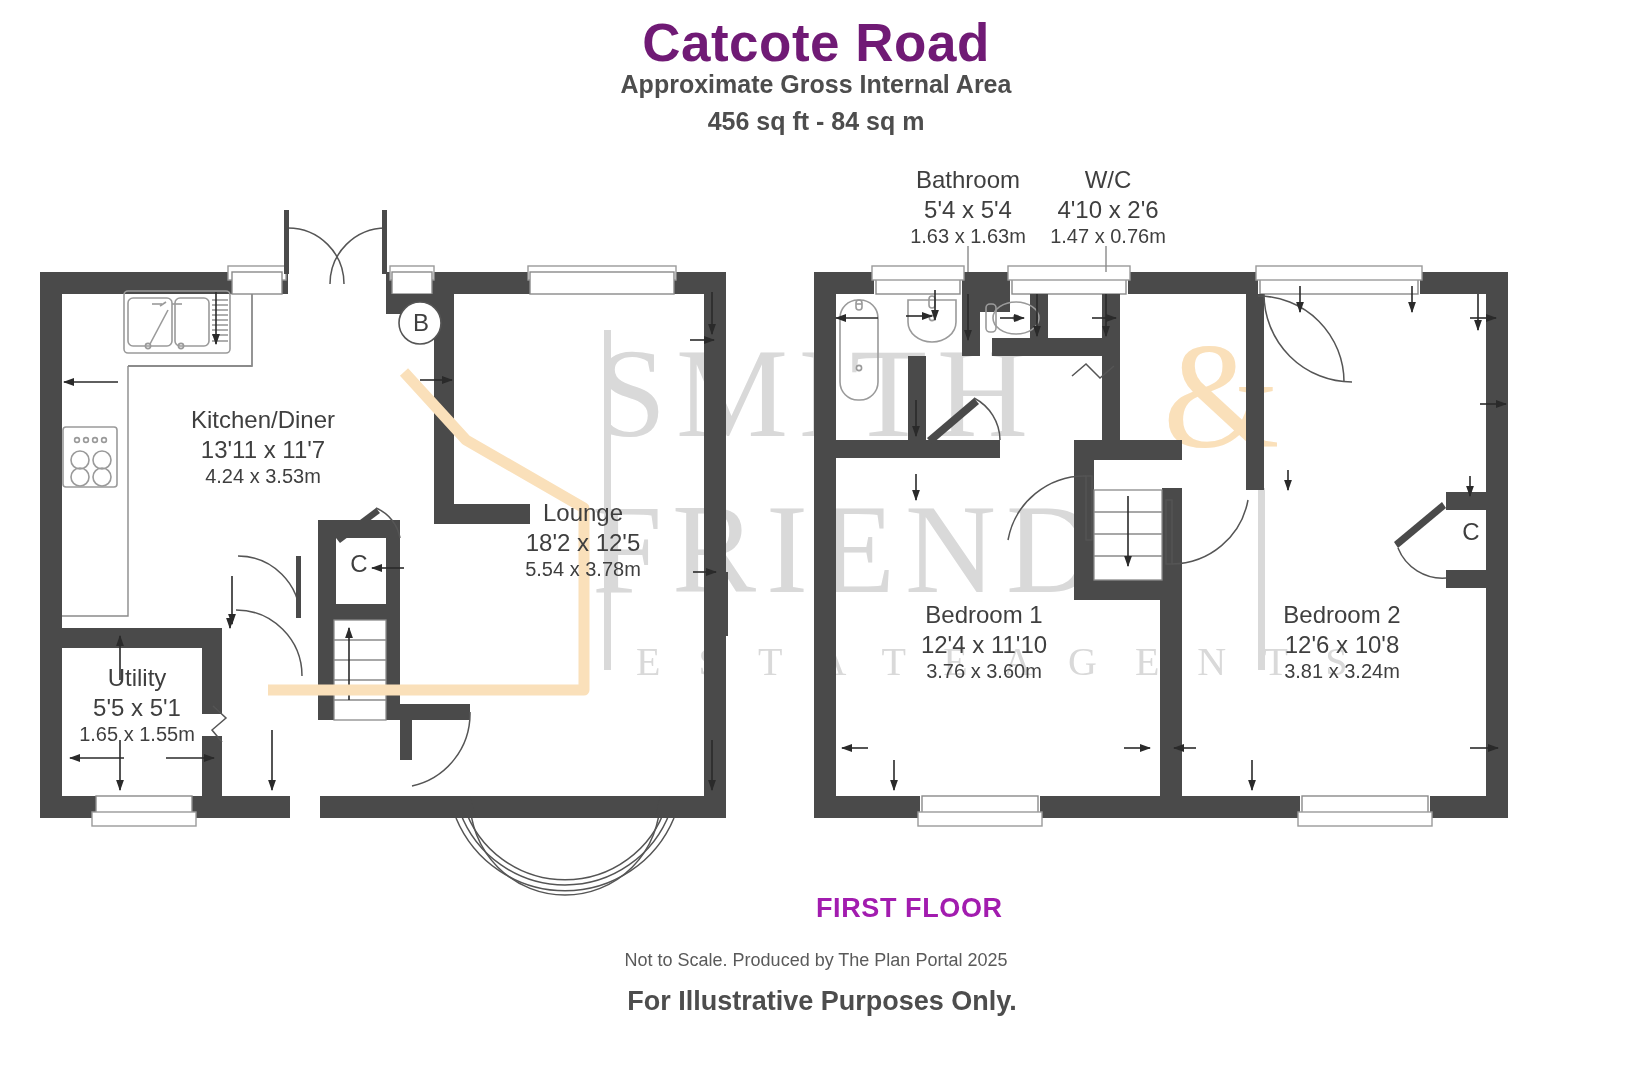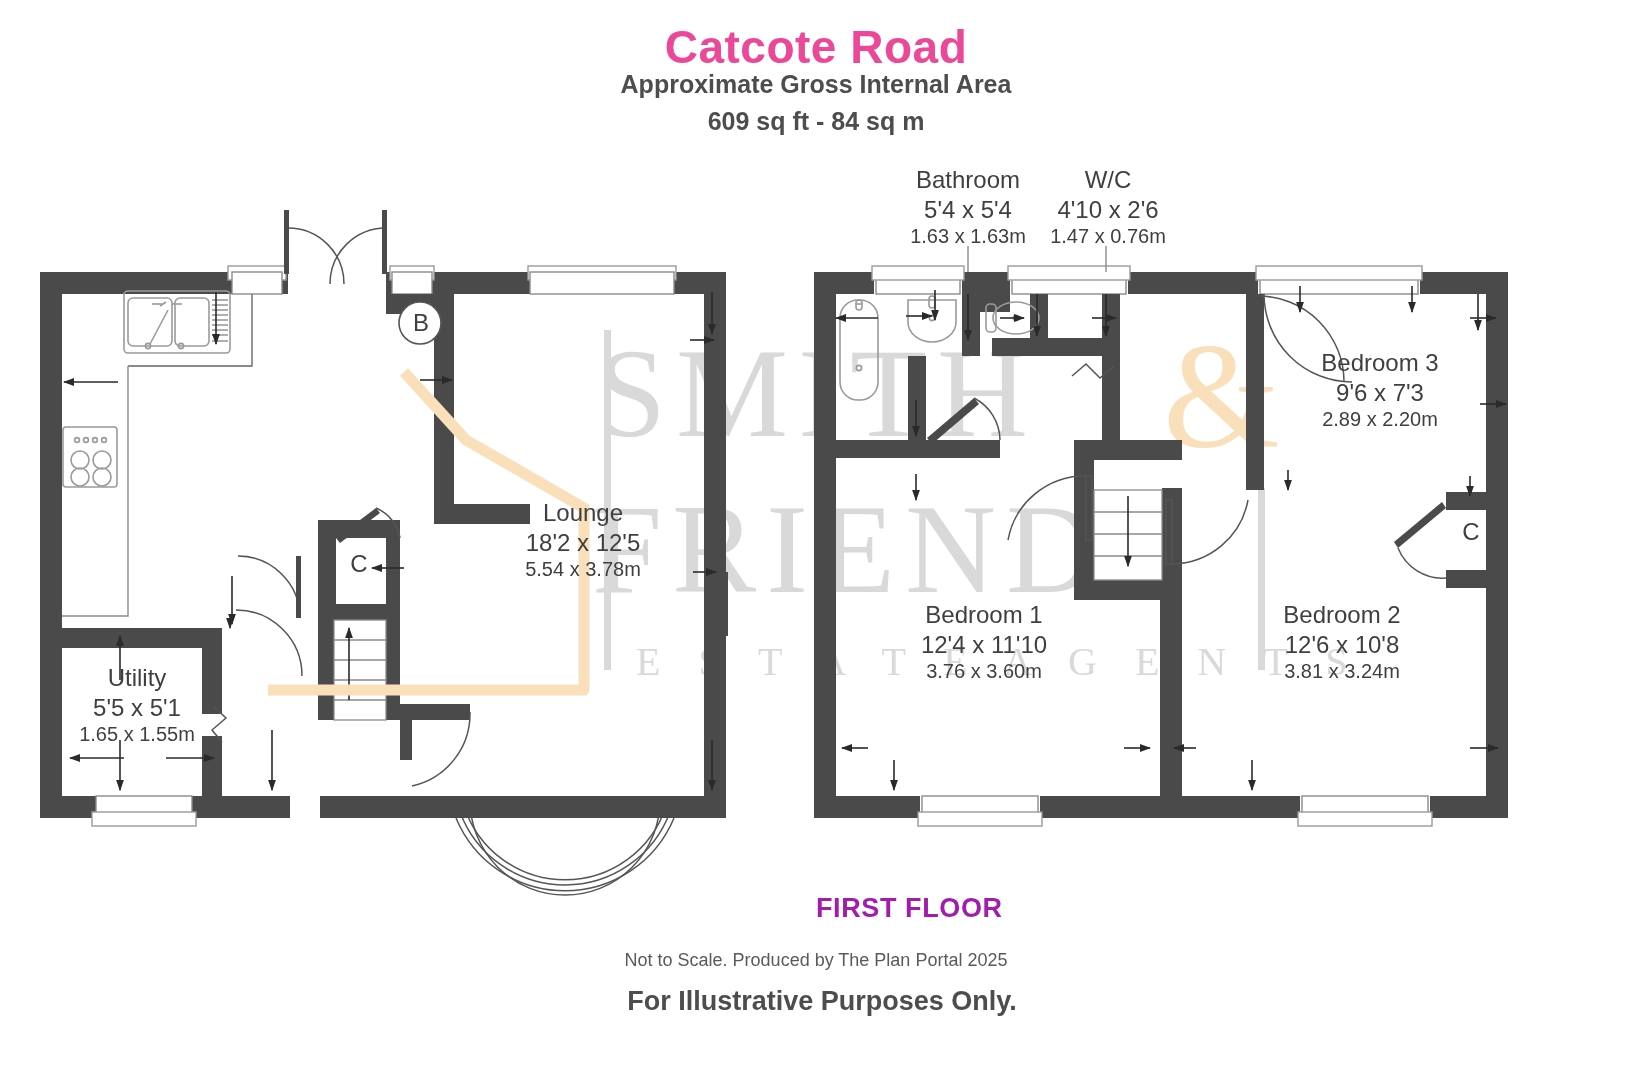--- a/index.html
+++ b/index.html
@@ -21,24 +21,24 @@
     width: 1632px;
     height: 1080px;
   }
   .hdr {
     position: absolute;
     left: 0;
     width: 1632px;
     text-align: center;
   }
   #page-title {
-    top: 20px;
-    font-size: 46px;
-    font-weight: bold;
-    color: #ec4899;
+    top: 12px;
+    font-size: 53px;
+    font-weight: bold;
+    color: #701a75;
     letter-spacing: 0.5px;
   }
   #area-label {
     top: 70px;
     font-size: 25px;
     font-weight: bold;
     color: #4d4d4d;
   }
   #area-value {
     top: 107px;
@@ -122,21 +122,21 @@
 
   <div class="wmk" style="left:596px; top:322px; font-size:126px; letter-spacing:10px;">SMITH</div>
   <div class="wmk" style="left:1163px; top:310px; font-size:150px; color:#fae0ba;">&amp;</div>
   <div class="wmk" style="left:592px; top:478px; font-size:126px; letter-spacing:10px;">FRIENDS</div>
   <div class="wmk" style="left:636px; top:638px; font-size:40px; letter-spacing:14px;">E S T A T E   A G E N T S</div>
   <div style="position:absolute; left:604px; top:330px; width:7px; height:340px; background:#d9d9d9;"></div>
   <div style="position:absolute; left:1258px; top:488px; width:7px; height:182px; background:#d9d9d9;"></div>
 
   <div class="hdr" id="page-title">Catcote Road</div>
   <div class="hdr" id="area-label">Approximate Gross Internal Area</div>
-  <div class="hdr" id="area-value">609 sq ft - 84 sq m</div>
+  <div class="hdr" id="area-value">456 sq ft - 84 sq m</div>
 
   <svg class="plan" viewBox="0 0 1632 1080">
     <defs>
       <style>
         .w   { fill:#4a4a4a; }
         .fx  { fill:none; stroke:#9a9a9a; stroke-width:1.6; }
         .fxl { fill:none; stroke:#8a8a8a; stroke-width:1.4; }
         .sw  { fill:none; stroke:#555; stroke-width:1.5; }
         .dim { stroke:#2a2a2a; stroke-width:1.6; fill:none; }
         .hl  { fill:none; stroke:#fae0ba; stroke-width:11; stroke-linejoin:round; }
@@ -416,20 +416,25 @@
       <line class="dim" x1="1470" y1="748" x2="1498" y2="748" marker-end="url(#arw)"></line>
       <line class="dim" x1="1252" y1="760" x2="1252" y2="790" marker-end="url(#arw)"></line>
       <line class="dim" x1="1288" y1="470" x2="1288" y2="490" marker-end="url(#arw)"></line>
       <line class="dim" x1="1300" y1="286" x2="1300" y2="312" marker-end="url(#arw)"></line>
 
       <line class="fxl" x1="968" y1="246" x2="968" y2="272"></line>
       <line class="fxl" x1="1106" y1="246" x2="1106" y2="272"></line>
     </g>
   </svg>
 
+  <div class="roomlabel" style="left:148px; top:405px; width:230px;">
+    <span class="rname">Kitchen/Diner</span>
+    <span class="rimp">13'11 x 11'7</span>
+    <span class="rmet">4.24 x 3.53m</span>
+  </div>
 
   <div class="roomlabel" style="left:468px; top:498px; width:230px;">
     <span class="rname">Lounge</span>
     <span class="rimp">18'2 x 12'5</span>
     <span class="rmet">5.54 x 3.78m</span>
   </div>
 
   <div class="roomlabel" style="left:28px; top:663px; width:218px;">
     <span class="rname">Utility</span>
     <span class="rimp">5'5 x 5'1</span>
@@ -444,25 +449,20 @@
     <span class="rimp">5'4 x 5'4</span>
     <span class="rmet">1.63 x 1.63m</span>
   </div>
 
   <div class="roomlabel" style="left:1000px; top:165px; width:216px;">
     <span class="rname">W/C</span>
     <span class="rimp">4'10 x 2'6</span>
     <span class="rmet">1.47 x 0.76m</span>
   </div>
 
-  <div class="roomlabel" style="left:1272px; top:348px; width:216px;">
-    <span class="rname">Bedroom 3</span>
-    <span class="rimp">9'6 x 7'3</span>
-    <span class="rmet">2.89 x 2.20m</span>
-  </div>
 
   <div class="roomlabel" style="left:876px; top:600px; width:216px;">
     <span class="rname">Bedroom 1</span>
     <span class="rimp">12'4 x 11'10</span>
     <span class="rmet">3.76 x 3.60m</span>
   </div>
 
   <div class="roomlabel" style="left:1234px; top:600px; width:216px;">
     <span class="rname">Bedroom 2</span>
     <span class="rimp">12'6 x 10'8</span>

